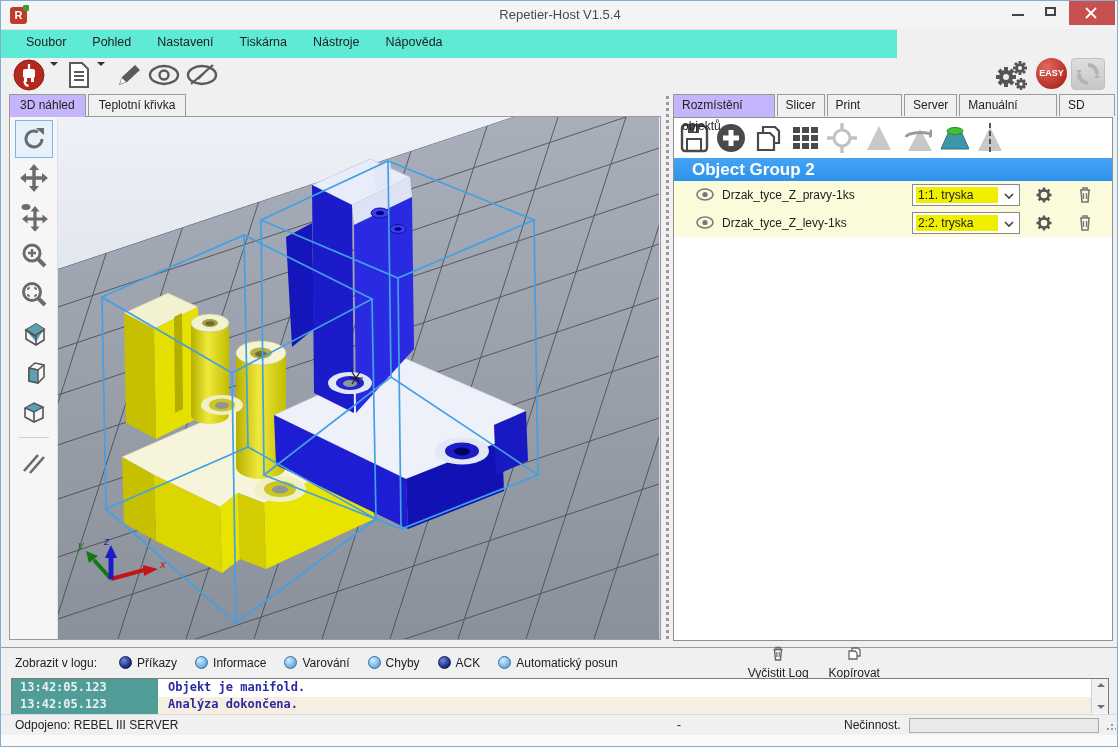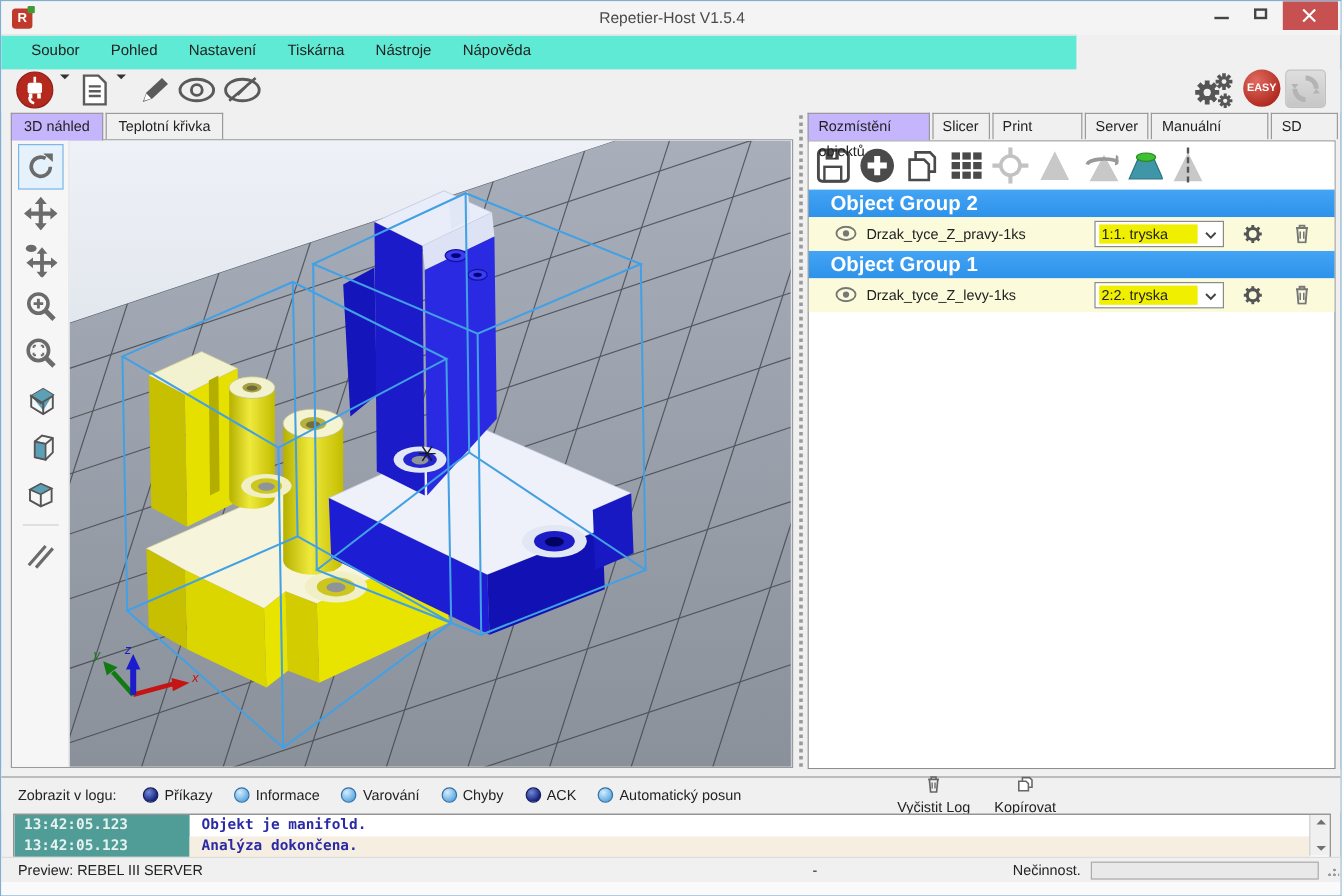--- a/index.html
+++ b/index.html
@@ -496,21 +496,20 @@
             <path d="M8 0.5 v3 M8 12.5 v3 M0.5 8 h3 M12.5 8 h3 M2.6 2.6 l2.2 2.2 M11.2 11.2 l2.2 2.2 M2.6 13.4 l2.2-2.2 M11.2 4.8 l2.2-2.2"></path>
           </g>
       </svg>
       <svg class="row-trash" width="14" height="17">
         <path d="M2 4 h10 M5 4 v-2 h4 v2" fill="none" stroke="#777" stroke-width="1.6"></path>
         <path d="M3 4 l1 12 h6 l1-12" fill="none" stroke="#777" stroke-width="1.6"></path>
         <path d="M5.5 7 v6 M8.5 7 v6" stroke="#777" stroke-width="1.3"></path>
       </svg>
     </div>
 
-    <div class="group-header">Object Group 1</div>
     <div class="obj-row">
       <svg class="row-eye" width="18" height="13">
         <ellipse cx="9" cy="6.5" rx="8" ry="5.5" fill="none" stroke="#777" stroke-width="1.6"></ellipse>
         <circle cx="9" cy="6.5" r="2.6" fill="#777"></circle>
       </svg>
       <span class="obj-name">Drzak_tyce_Z_levy-1ks</span>
       <div class="combo">
         <span class="combo-text">2:2. tryska</span>
         <svg class="combo-arrow" width="16" height="16">
           <path d="M4 6 l4 4 4-4" fill="none" stroke="#444" stroke-width="1.6"></path>
@@ -587,20 +586,20 @@
     <div class="log-row" style="top:18px;">
       <span class="t">13:42:05.123</span>
     </div>
     <div class="logscroll">
       <span class="sarrow up"></span>
       <span class="sarrow down"></span>
     </div>
   </div>
 
   <div class="statusbar">
-    <span class="st-left">Preview: REBEL III SERVER</span>
+    <span class="st-left">Odpojeno: REBEL III SERVER</span>
     <span class="st-center">-</span>
     <span class="st-right">Nečinnost.</span>
     <div class="st-progress"></div>
     <div class="grip"></div>
   </div>
   <div class="bottom-strip"></div>
 </div>
 
 </body></html>

